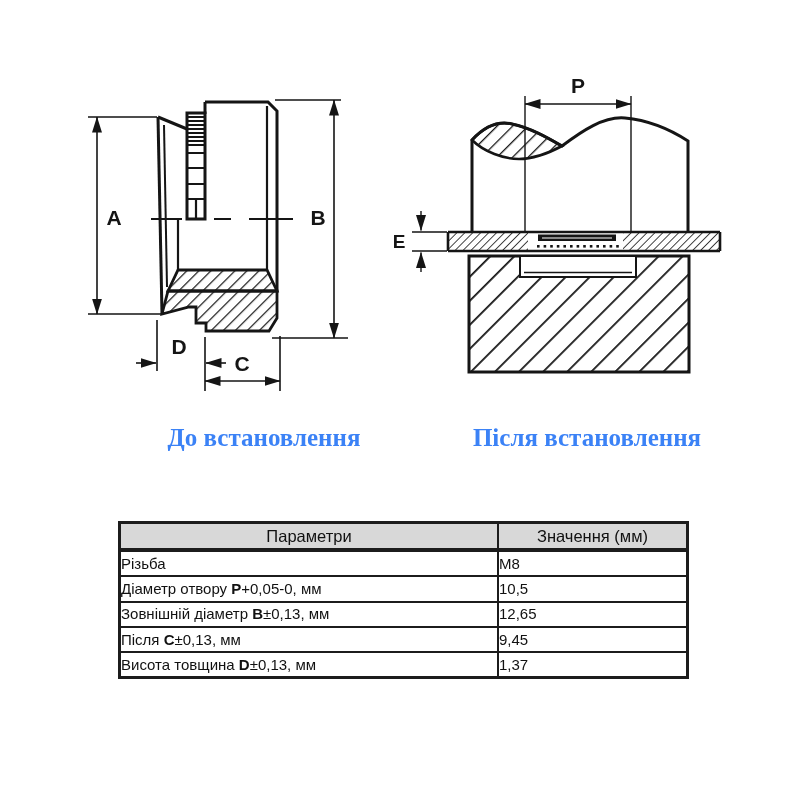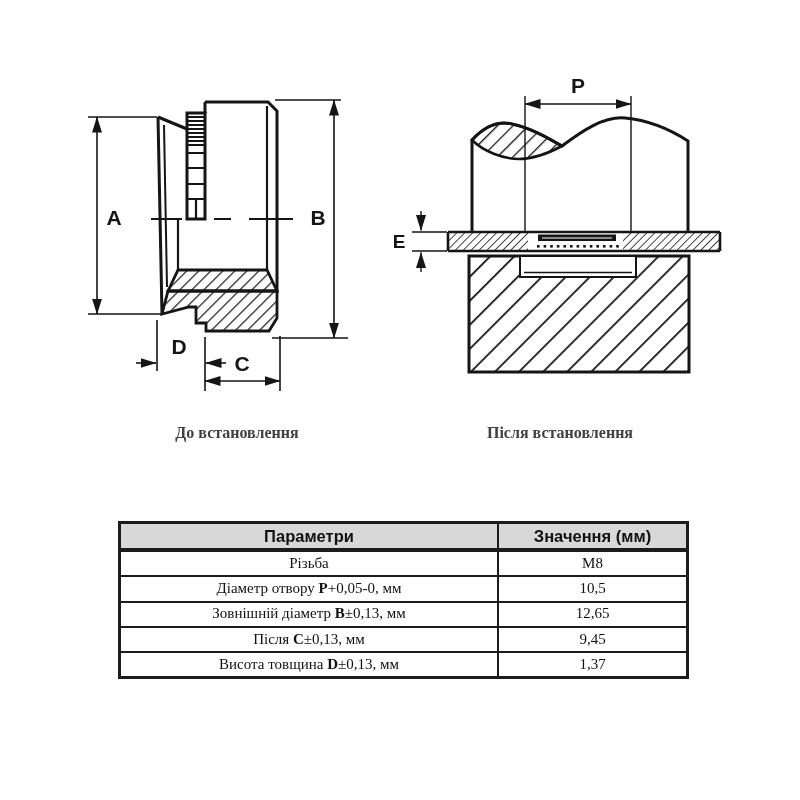--- a/index.html
+++ b/index.html
@@ -9,31 +9,31 @@
   }
   html,body{margin:0;padding:0;background:#ffffff;}
   #stage{position:relative;width:800px;height:800px;background:#fff;overflow:hidden;
          font-family:"Liberation Sans",sans-serif;}
   #drawing{position:absolute;left:0;top:0;color:var(--line-color);}
   .dim-label{position:absolute;transform:translate(-50%,-50%);
     font-family:"Liberation Sans",sans-serif;font-weight:700;font-size:21px;
     color:var(--line-color);white-space:nowrap;}
   .dim-label.small{font-size:19px;}
   .caption{position:absolute;transform:translateX(-50%);
-    font-family:"Liberation Serif",serif;font-weight:700;font-size:16px;
-    color:#404040;white-space:nowrap;}
+    font-family:"Liberation Serif",serif;font-weight:700;font-size:25px;
+    color:#3b82f6;white-space:nowrap;margin-left:27px;}
   table.params{position:absolute;left:118px;top:521px;width:563px;
     border-collapse:collapse;table-layout:fixed;
     font-family:"Liberation Sans",sans-serif;font-size:15px;color:#111;
     border:3px solid var(--table-border);}
-  table.params th{background:var(--header-bg);font-weight:700;font-size:16.5px;
+  table.params th{background:var(--header-bg);font-weight:400;font-size:16.5px;
     border:2px solid var(--table-border);border-bottom:4px solid var(--table-border);
     height:24px;text-align:center;padding:0;}
   table.params td{border:2px solid var(--table-border);height:23.3px;
-    text-align:center;padding:0;line-height:1.05;font-family:Liberation Serif, serif;}
+    text-align:left;padding:0;line-height:1.05;}
   table.params .col-param{width:376px;}
   table.params .col-value{width:187px;}
   .b{font-weight:700;}
 </style>
 </head>
 <body>
 
 <div id="stage">
 
   <svg id="drawing" width="800" height="520" viewBox="0 0 800 520">

